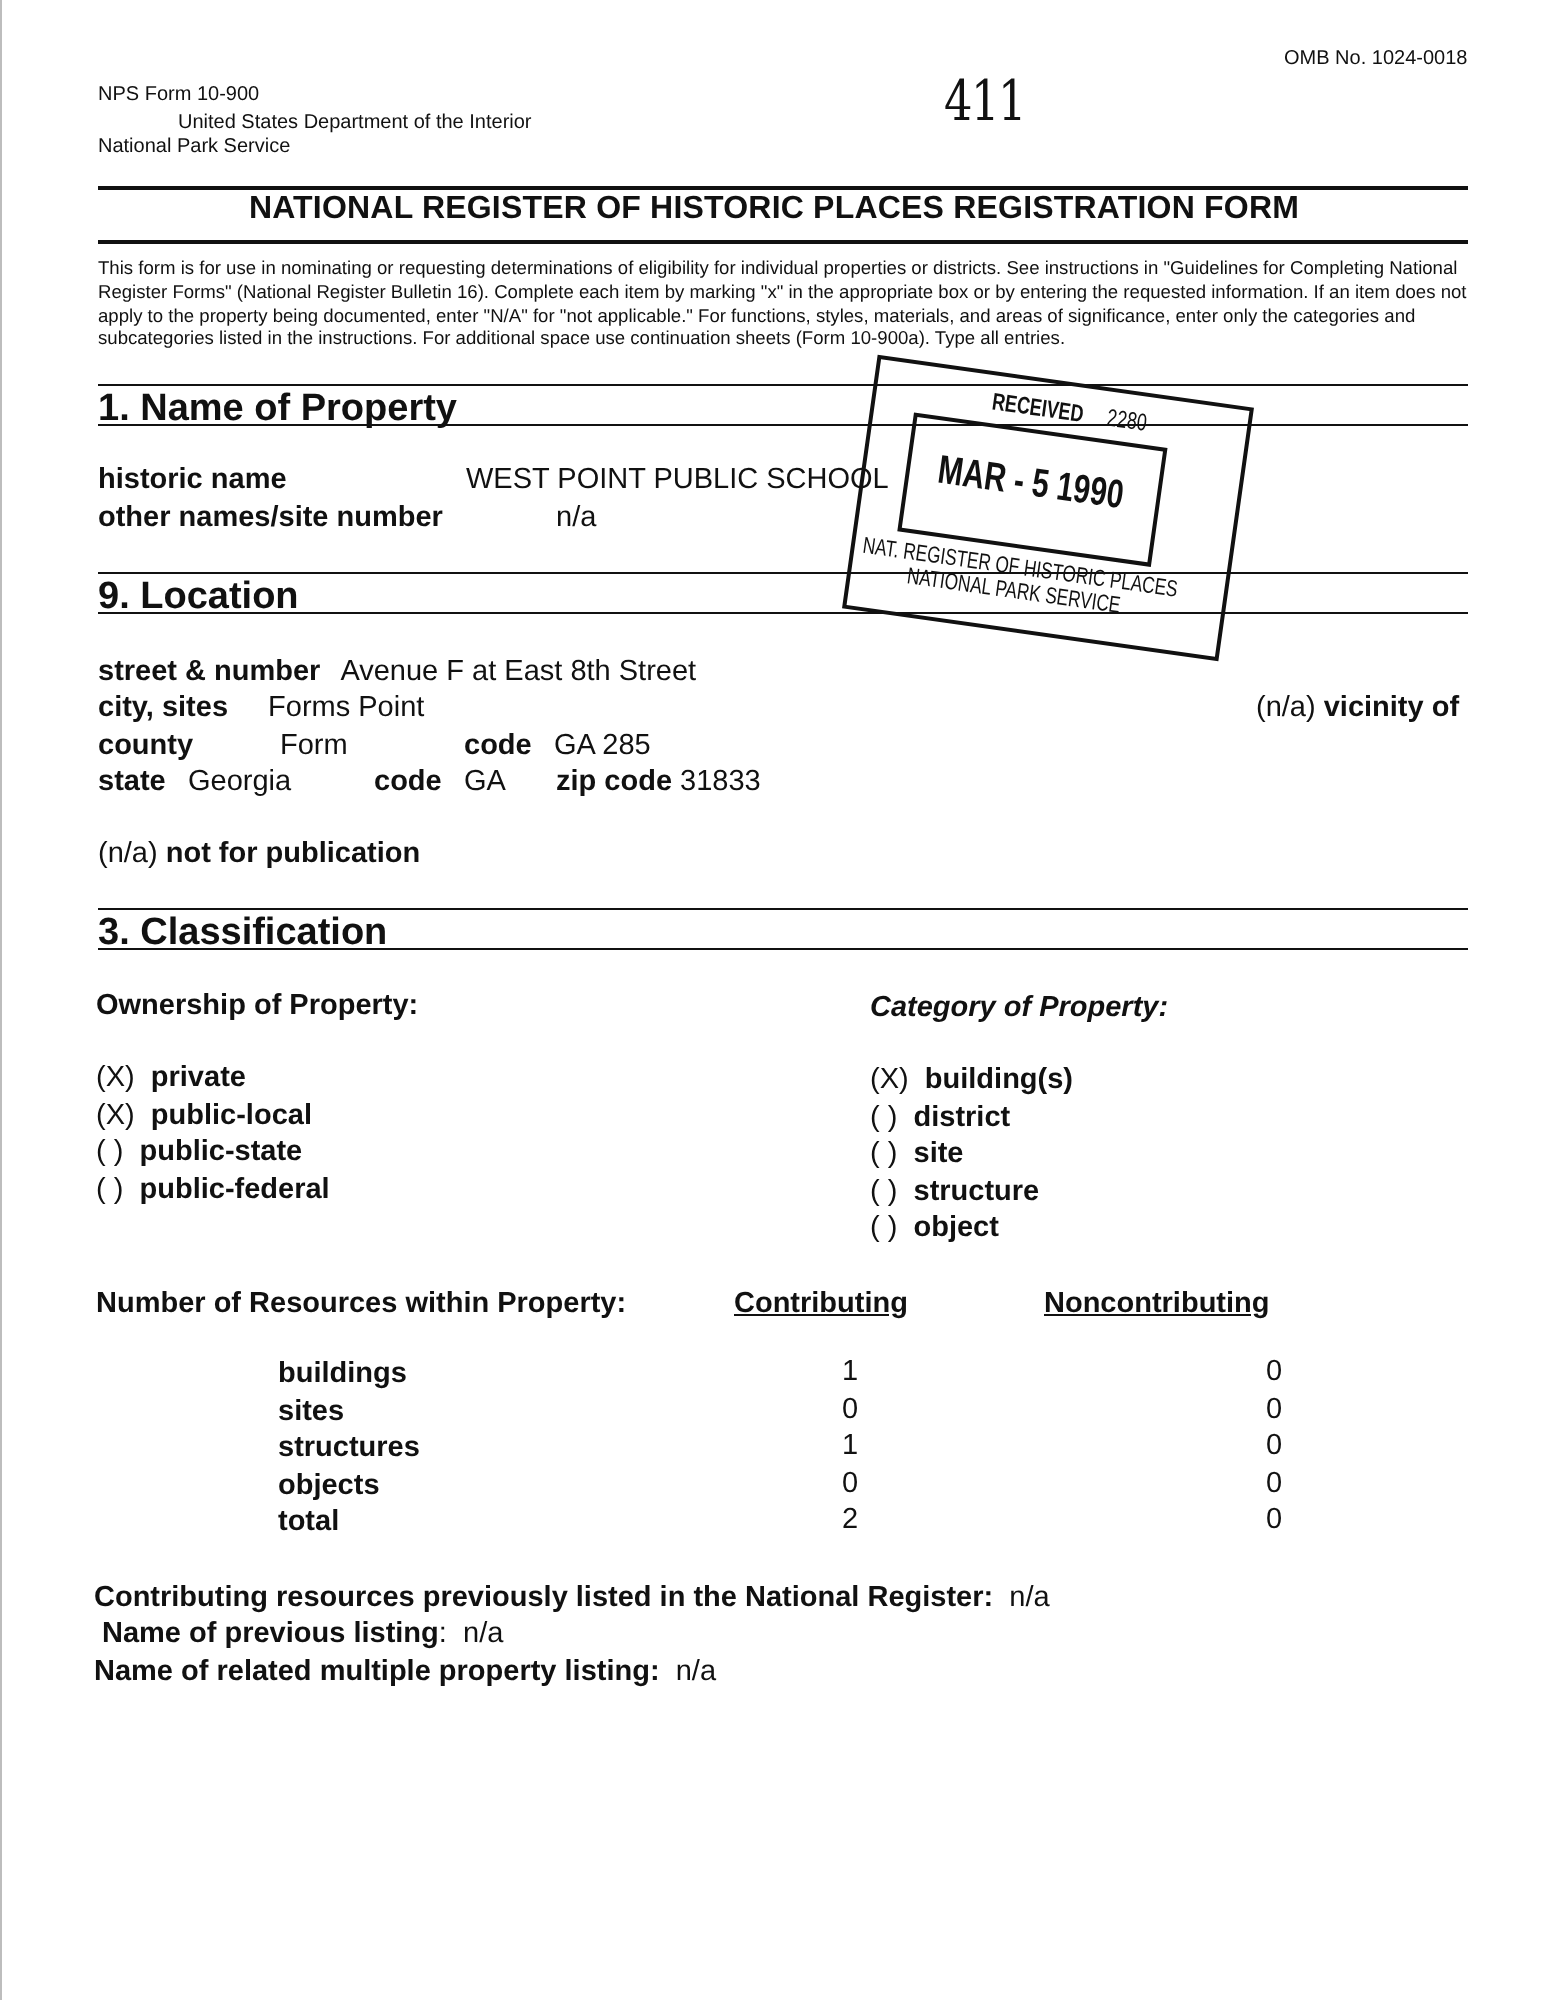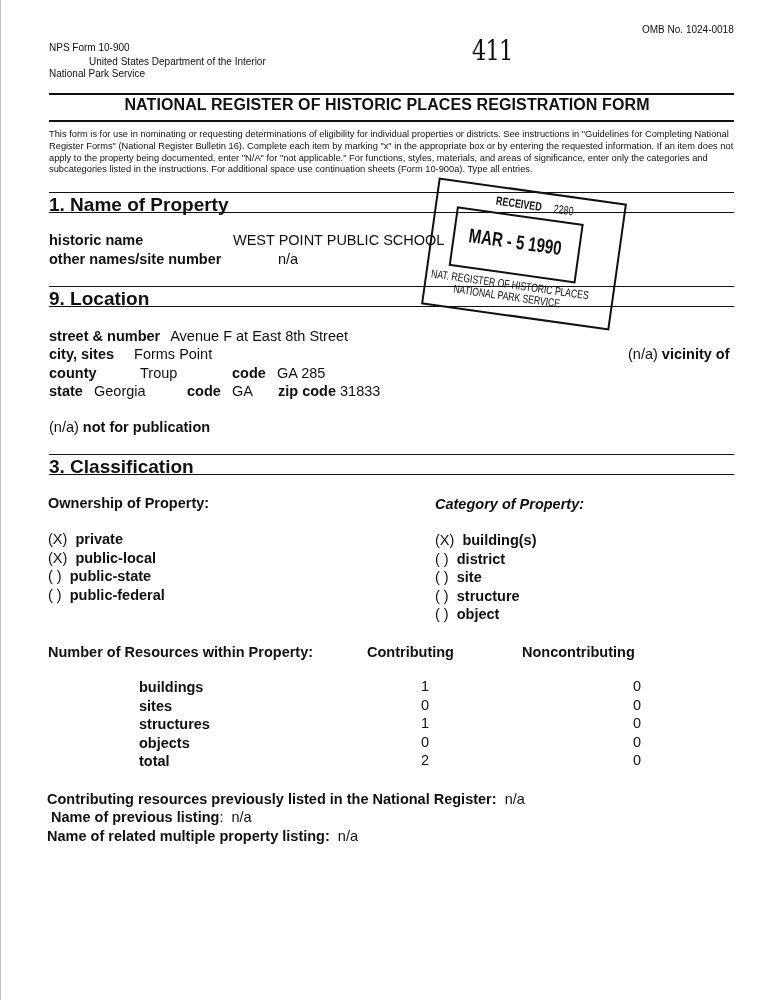--- a/index.html
+++ b/index.html
@@ -21,21 +21,21 @@
     left: 466px; top: 34px; font-family: "DejaVu Serif", serif; font-size: 28px;
     transform: scaleX(0.8); letter-spacing: -1px; font-weight: normal;
   }
   .stamp-wrap {
     position: absolute; left: 428px; top: 190px; width: 190px; height: 128px;
     transform: rotate(8deg); transform-origin: center;
   }
   .stamp-outer { position: absolute; inset: 0; border: 2.5px solid #111; }
   .stamp-inner { position: absolute; left: 22px; top: 26px; width: 124px; height: 56px; border: 2px solid #111; }
   .stamp-text { position: absolute; font-family: "Liberation Sans", sans-serif; font-weight: bold; white-space: nowrap; transform: scaleX(0.75); transform-origin: left; }
-  .ul { }
+  .ul { text-decoration: underline; }
   .num { position: absolute; width: 20px; text-align: center; font-size: 14.5px; }
 </style>
 </head>
 <body>
 
 <div class="abs small" style="left:48px;top:41px;">NPS Form 10-900</div>
 <div class="abs small" style="left:48px;top:55px;margin-left:40px;">United States Department of the Interior</div>
 <div class="abs small" style="left:48px;top:67px;">National Park Service</div>
 <div class="abs handwritten">411</div>
 <div class="abs small" style="left:641px;top:23px;">OMB No. 1024-0018</div>
@@ -60,21 +60,21 @@
 <div class="abs row" style="left:48px;top:327px;">
   <span class="b">street &amp; number</span><span style="display:inline-block;width:10px"></span><span>Avenue F at East 8th Street</span>
 </div>
 <div class="abs row" style="left:48px;top:345px;">
   <span class="b">city, sites</span><span style="display:inline-block;width:20px"></span><span>Forms Point</span>
 </div>
 <div class="abs row" style="left:627px;top:345px;">
   <span>(n/a)</span> <span class="b">vicinity of</span>
 </div>
 <div class="abs row b" style="left:48px;top:364px;">county</div>
-<div class="abs row" style="left:139px;top:364px;">Troup</div>
+<div class="abs row" style="left:139px;top:364px;">Form</div>
 <div class="abs row b" style="left:231px;top:364px;">code</div>
 <div class="abs row" style="left:276px;top:364px;">GA 285</div>
 <div class="abs row b" style="left:48px;top:382px;">state</div>
 <div class="abs row" style="left:93px;top:382px;">Georgia</div>
 <div class="abs row b" style="left:186px;top:382px;">code</div>
 <div class="abs row" style="left:231px;top:382px;">GA</div>
 <div class="abs row" style="left:277px;top:382px;">
   <span class="b">zip code</span> <span>31833</span>
 </div>
 <div class="abs row" style="left:48px;top:418px;">

